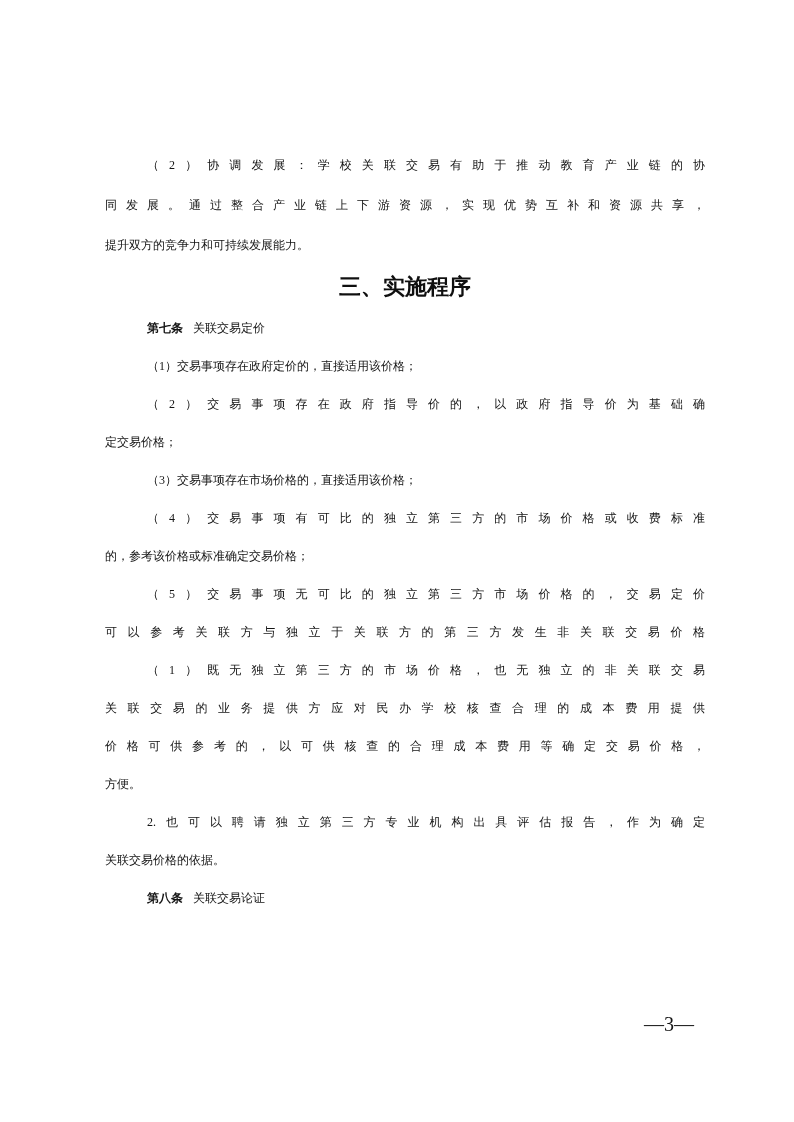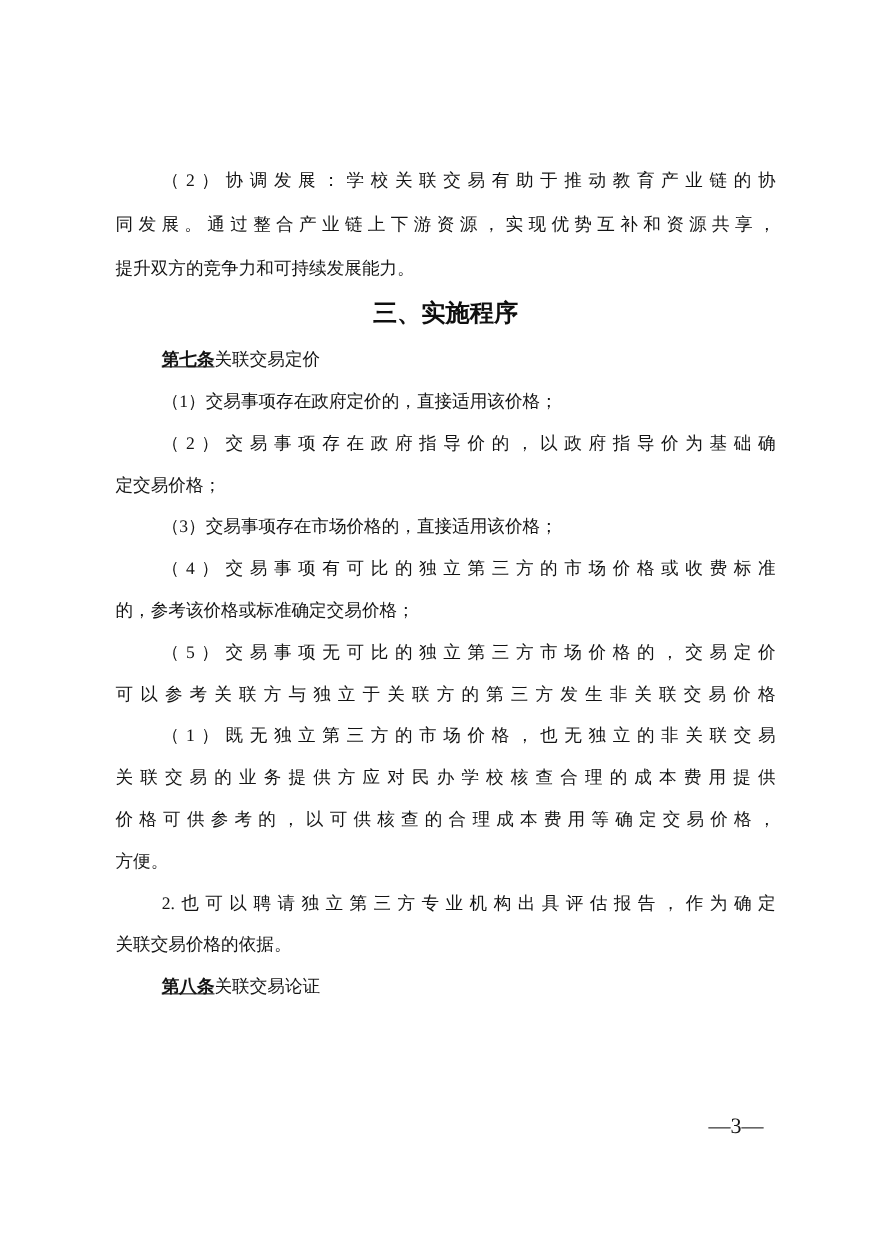--- a/index.html
+++ b/index.html
@@ -14,40 +14,40 @@
   }
   .content {
     position: absolute;
     left: 105px;
     top: 145px;
     width: 600px;
   }
   .line {
     height: 38px;
     line-height: 38px;
-    font-size: 16px;
+    font-size: 12px;
     white-space: normal;
   }
   .p1 { height: 40px; line-height: 40px; }
   .indent { text-indent: 42px; }
   .fill { text-align: justify; text-align-last: justify; }
   .heading {
     height: 40px;
     line-height: 40px;
     margin: 2px 0;
     text-align: center;
-    font-family: Liberation Mono, monospace;
+    font-family: Liberation Serif, serif;
     font-weight: 700;
     font-size: 22px;
     color: #0f0f0f;
   }
   .lead {
     font-family: "Liberation Sans", "DejaVu Sans", sans-serif;
     font-weight: 700;
-    text-decoration: underline;
+    margin-right: 10px;
   }
   .page-number {
     position: absolute;
     top: 1005px;
     right: 100px;
     height: 38px;
     line-height: 38px;
     font-size: 20px;
     color: #141414;
   }

